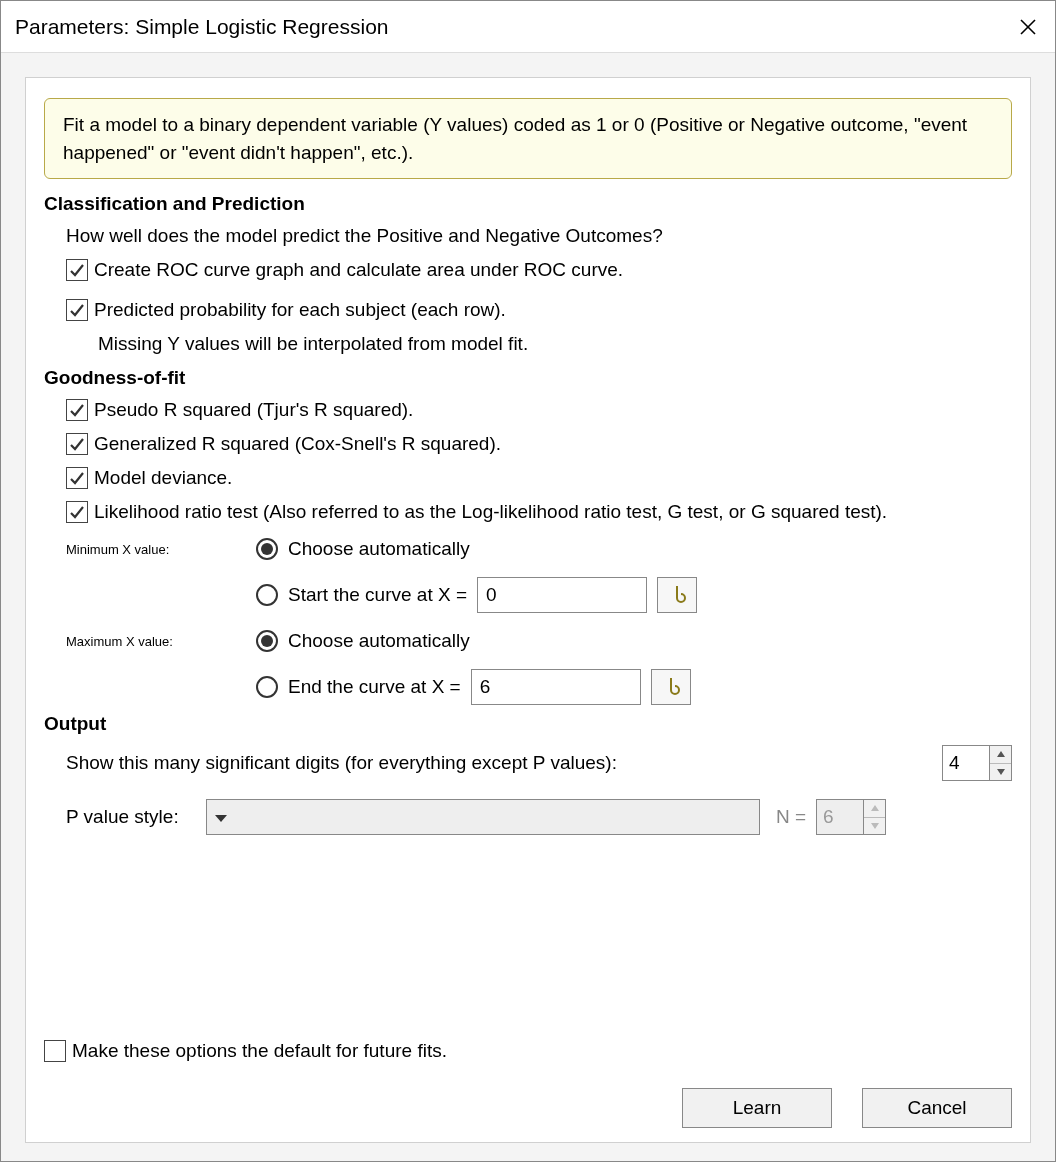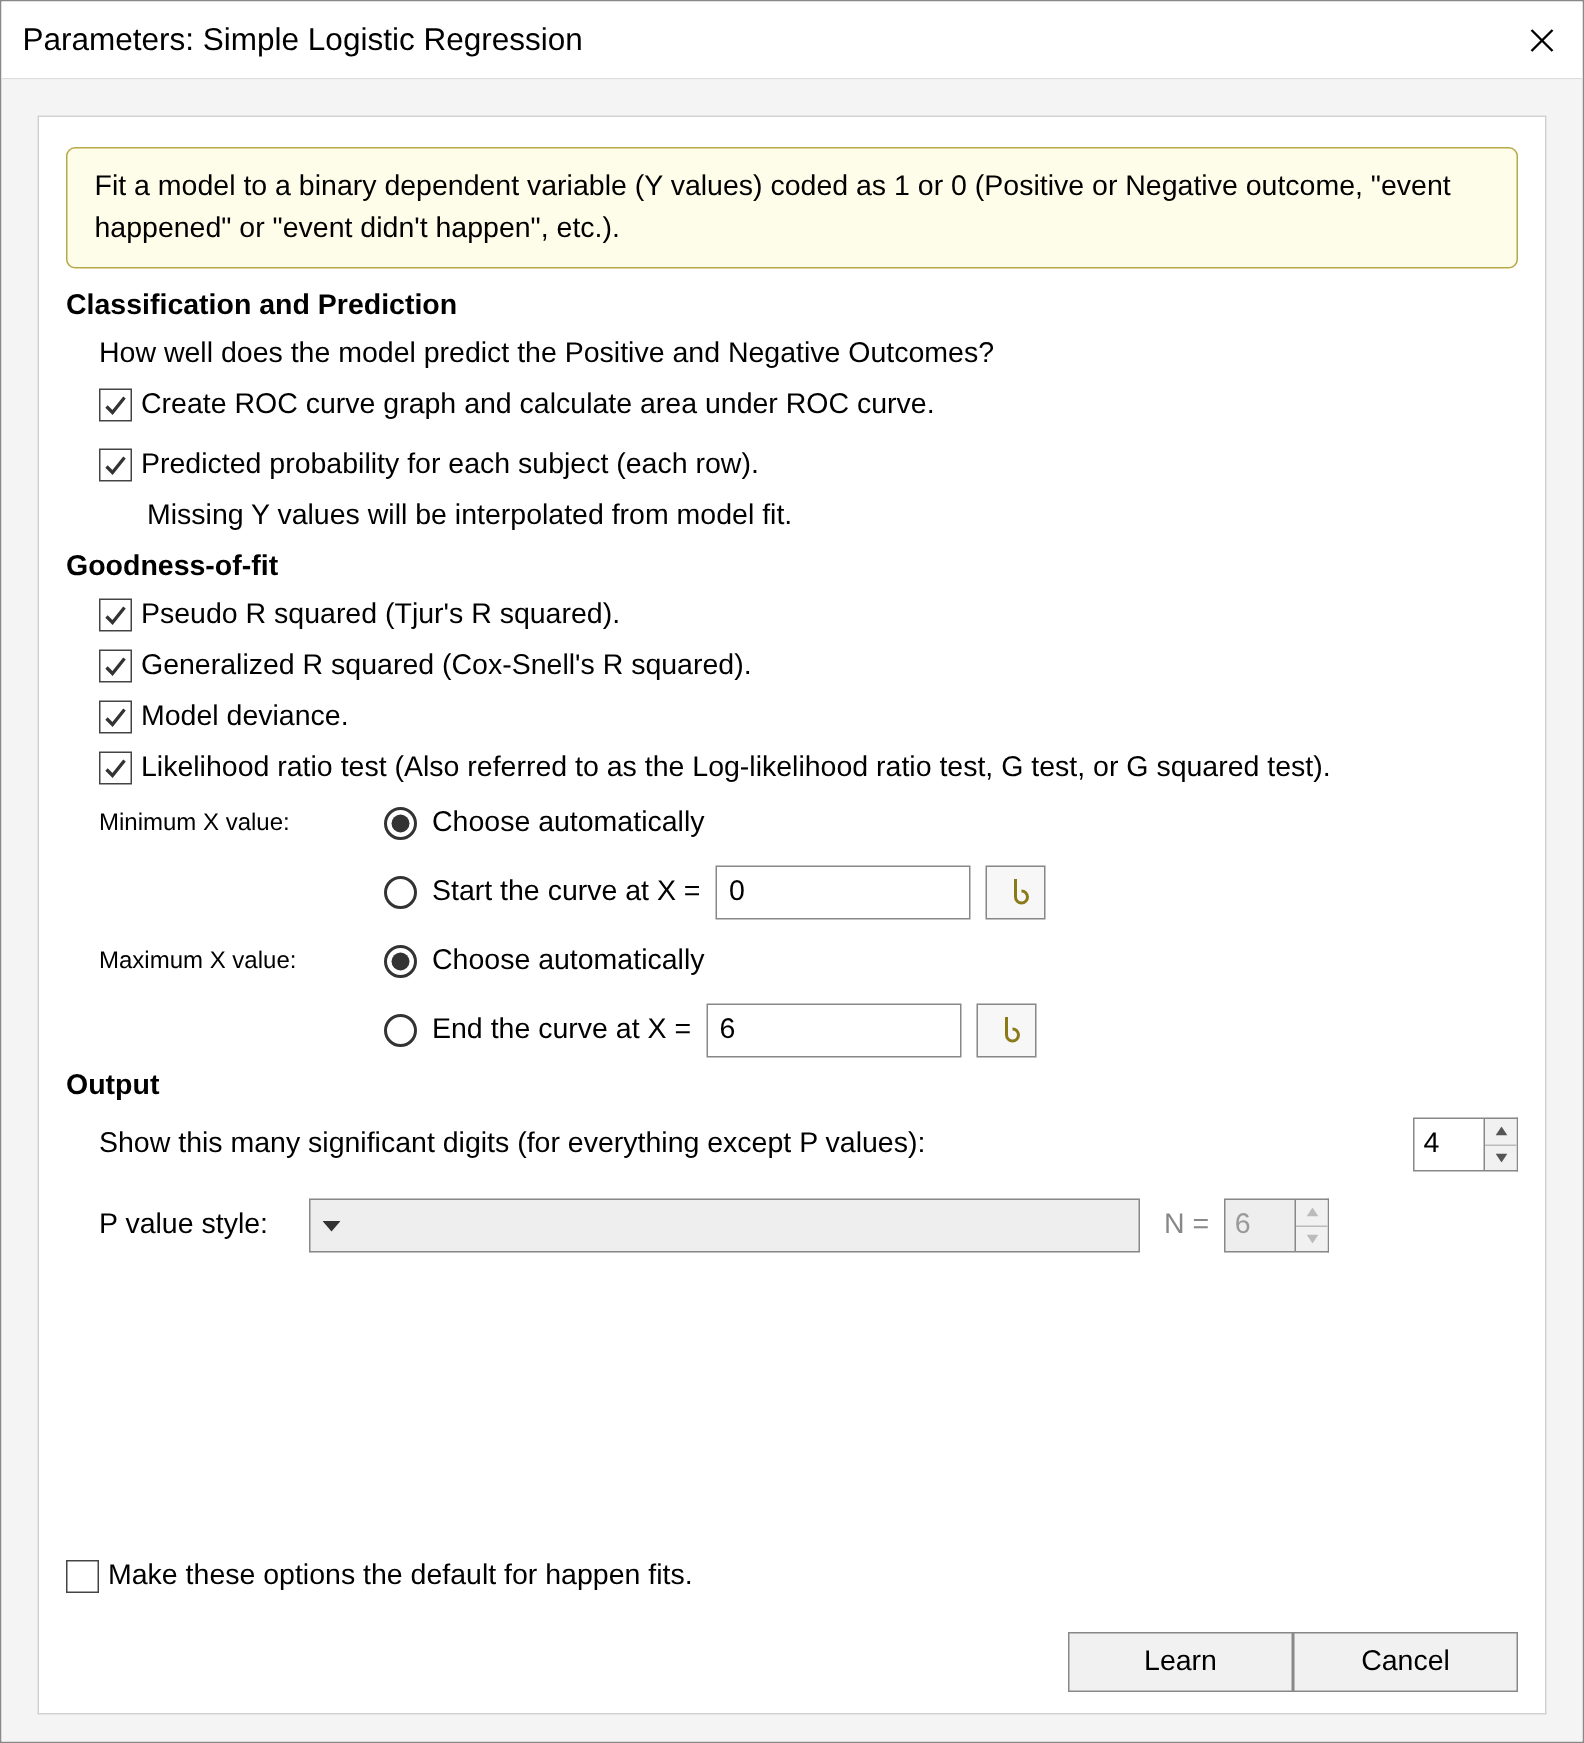--- a/index.html
+++ b/index.html
@@ -119,21 +119,21 @@
   .radio.selected .dot { display: block; }
 
   .range-grid {
     display: grid;
     grid-template-columns: 190px auto;
     row-gap: 6px;
     align-items: center;
     margin-left: 22px;
   }
   .range-label {
-    font-size: 16px;
+    font-size: 13px;
     align-self: center;
   }
   .range-option {
     display: flex; align-items: center;
     min-height: 40px;
     gap: 2px;
   }
 
   input.text-field {
     height: 36px;
@@ -228,20 +228,21 @@
 
   .default-row {
     display: flex; align-items: center;
     margin-top: 12px;
     margin-bottom: 18px;
   }
 
   .button-bar {
     display: flex;
     justify-content: flex-end;
+    gap: 30px;
     padding-top: 8px;
   }
   .button-bar button {
     width: 150px; height: 40px;
     font-size: 19px;
     background: #f1f1f1;
     border: 1px solid #888;
     cursor: pointer;
   }
   .button-bar button.primary {
@@ -413,21 +414,21 @@
           </div>
         </div>
       </div>
 
       <div class="spacer"></div>
 
       <div class="default-row">
         <span class="checkbox unchecked">
           
         </span>
-        <span>Make these options the default for happen fits.</span>
+        <span>Make these options the default for future fits.</span>
       </div>
 
       <div class="button-bar">
         <button>Learn</button>
         <button>Cancel</button>
       </div>
 
     </div>
   </div>
 </div>

